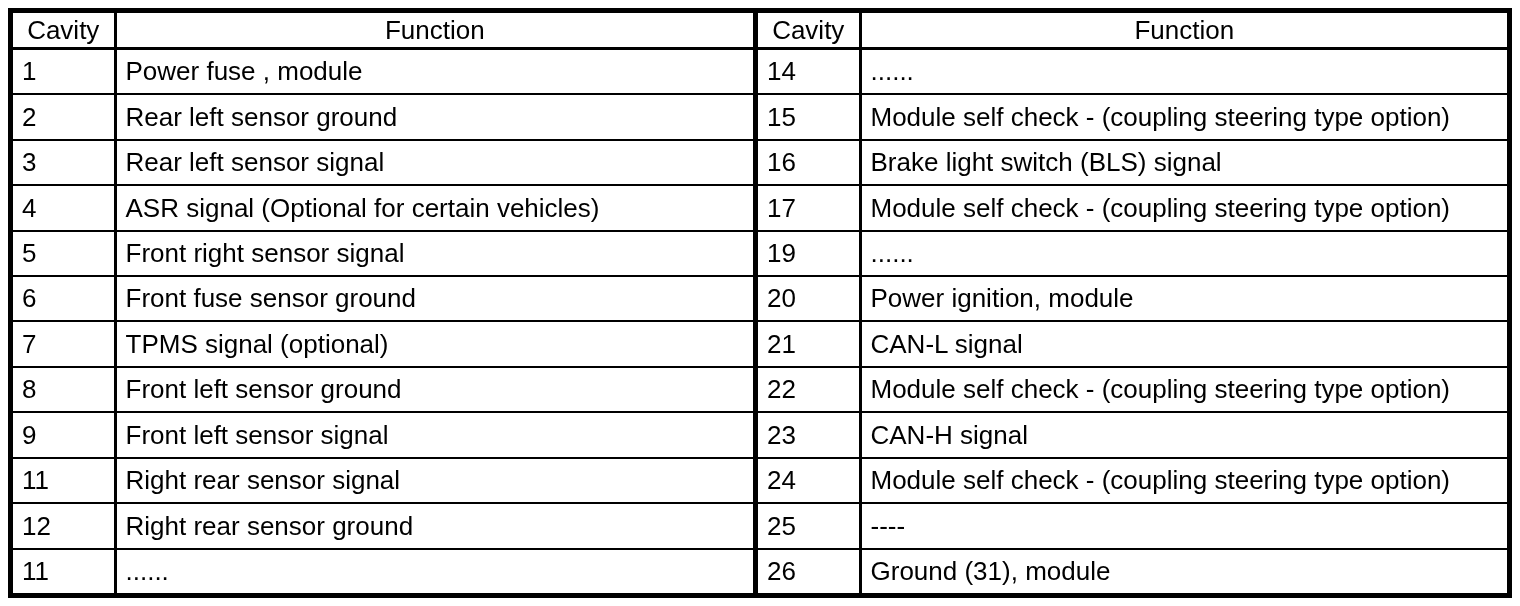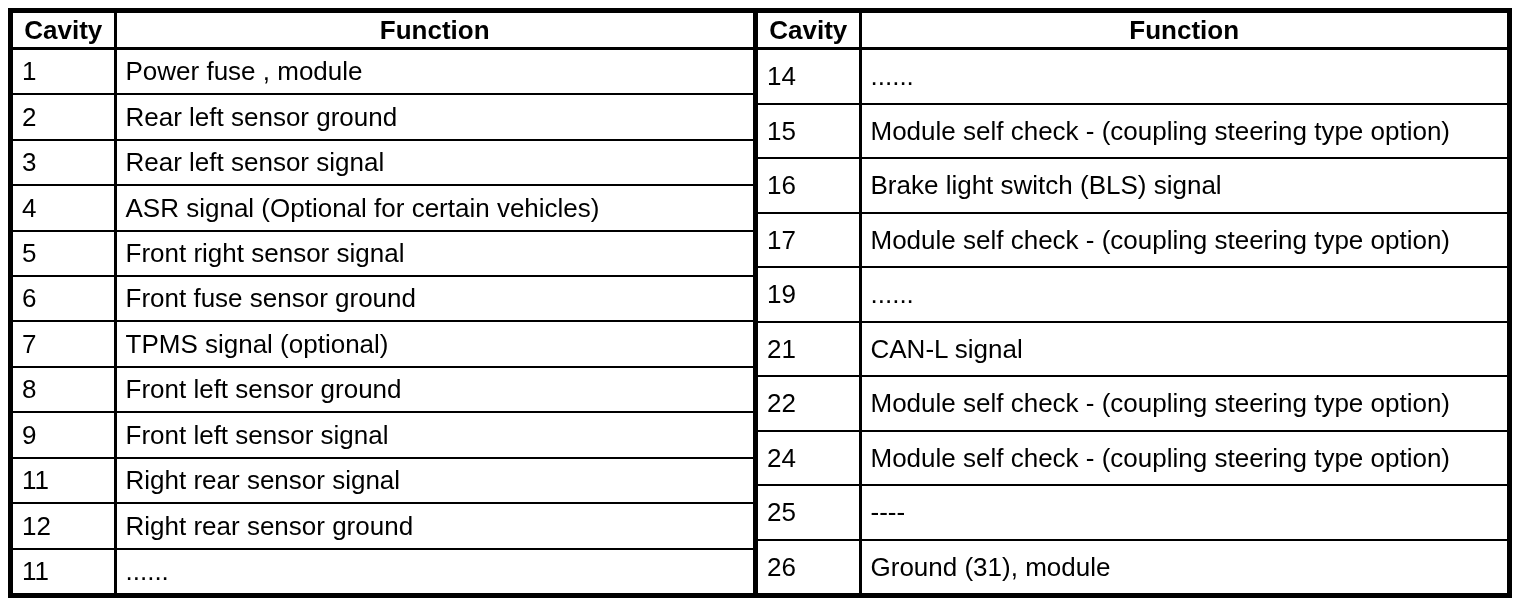--- a/index.html
+++ b/index.html
@@ -46,21 +46,21 @@
   table.pinout th,
   table.pinout td {
     border: 2px solid #000000;
     font-size: 26px;
     line-height: 1.1;
     vertical-align: middle;
     overflow: hidden;
     white-space: nowrap;
   }
   table.pinout th {
-    font-weight: bold;
+    font-weight: normal;
     text-align: center;
     height: 34px;
     padding: 0;
     border-bottom-width: 3px;
   }
   table.pinout td {
     padding: 0 4px 0 9px;
     text-align: left;
     height: 40px;
   }
@@ -167,26 +167,34 @@
           </tr>
           <tr>
             <td>17</td>
             <td>Module self check - (coupling steering type option)</td>
           </tr>
           <tr>
             <td>19</td>
             <td>......</td>
           </tr>
           <tr>
+            <td>20</td>
+            <td>Power ignition, module</td>
+          </tr>
+          <tr>
             <td>21</td>
             <td>CAN-L signal</td>
           </tr>
           <tr>
             <td>22</td>
             <td>Module self check - (coupling steering type option)</td>
+          </tr>
+          <tr>
+            <td>23</td>
+            <td>CAN-H signal</td>
           </tr>
           <tr>
             <td>24</td>
             <td>Module self check - (coupling steering type option)</td>
           </tr>
           <tr>
             <td>25</td>
             <td>----</td>
           </tr>
           <tr>

